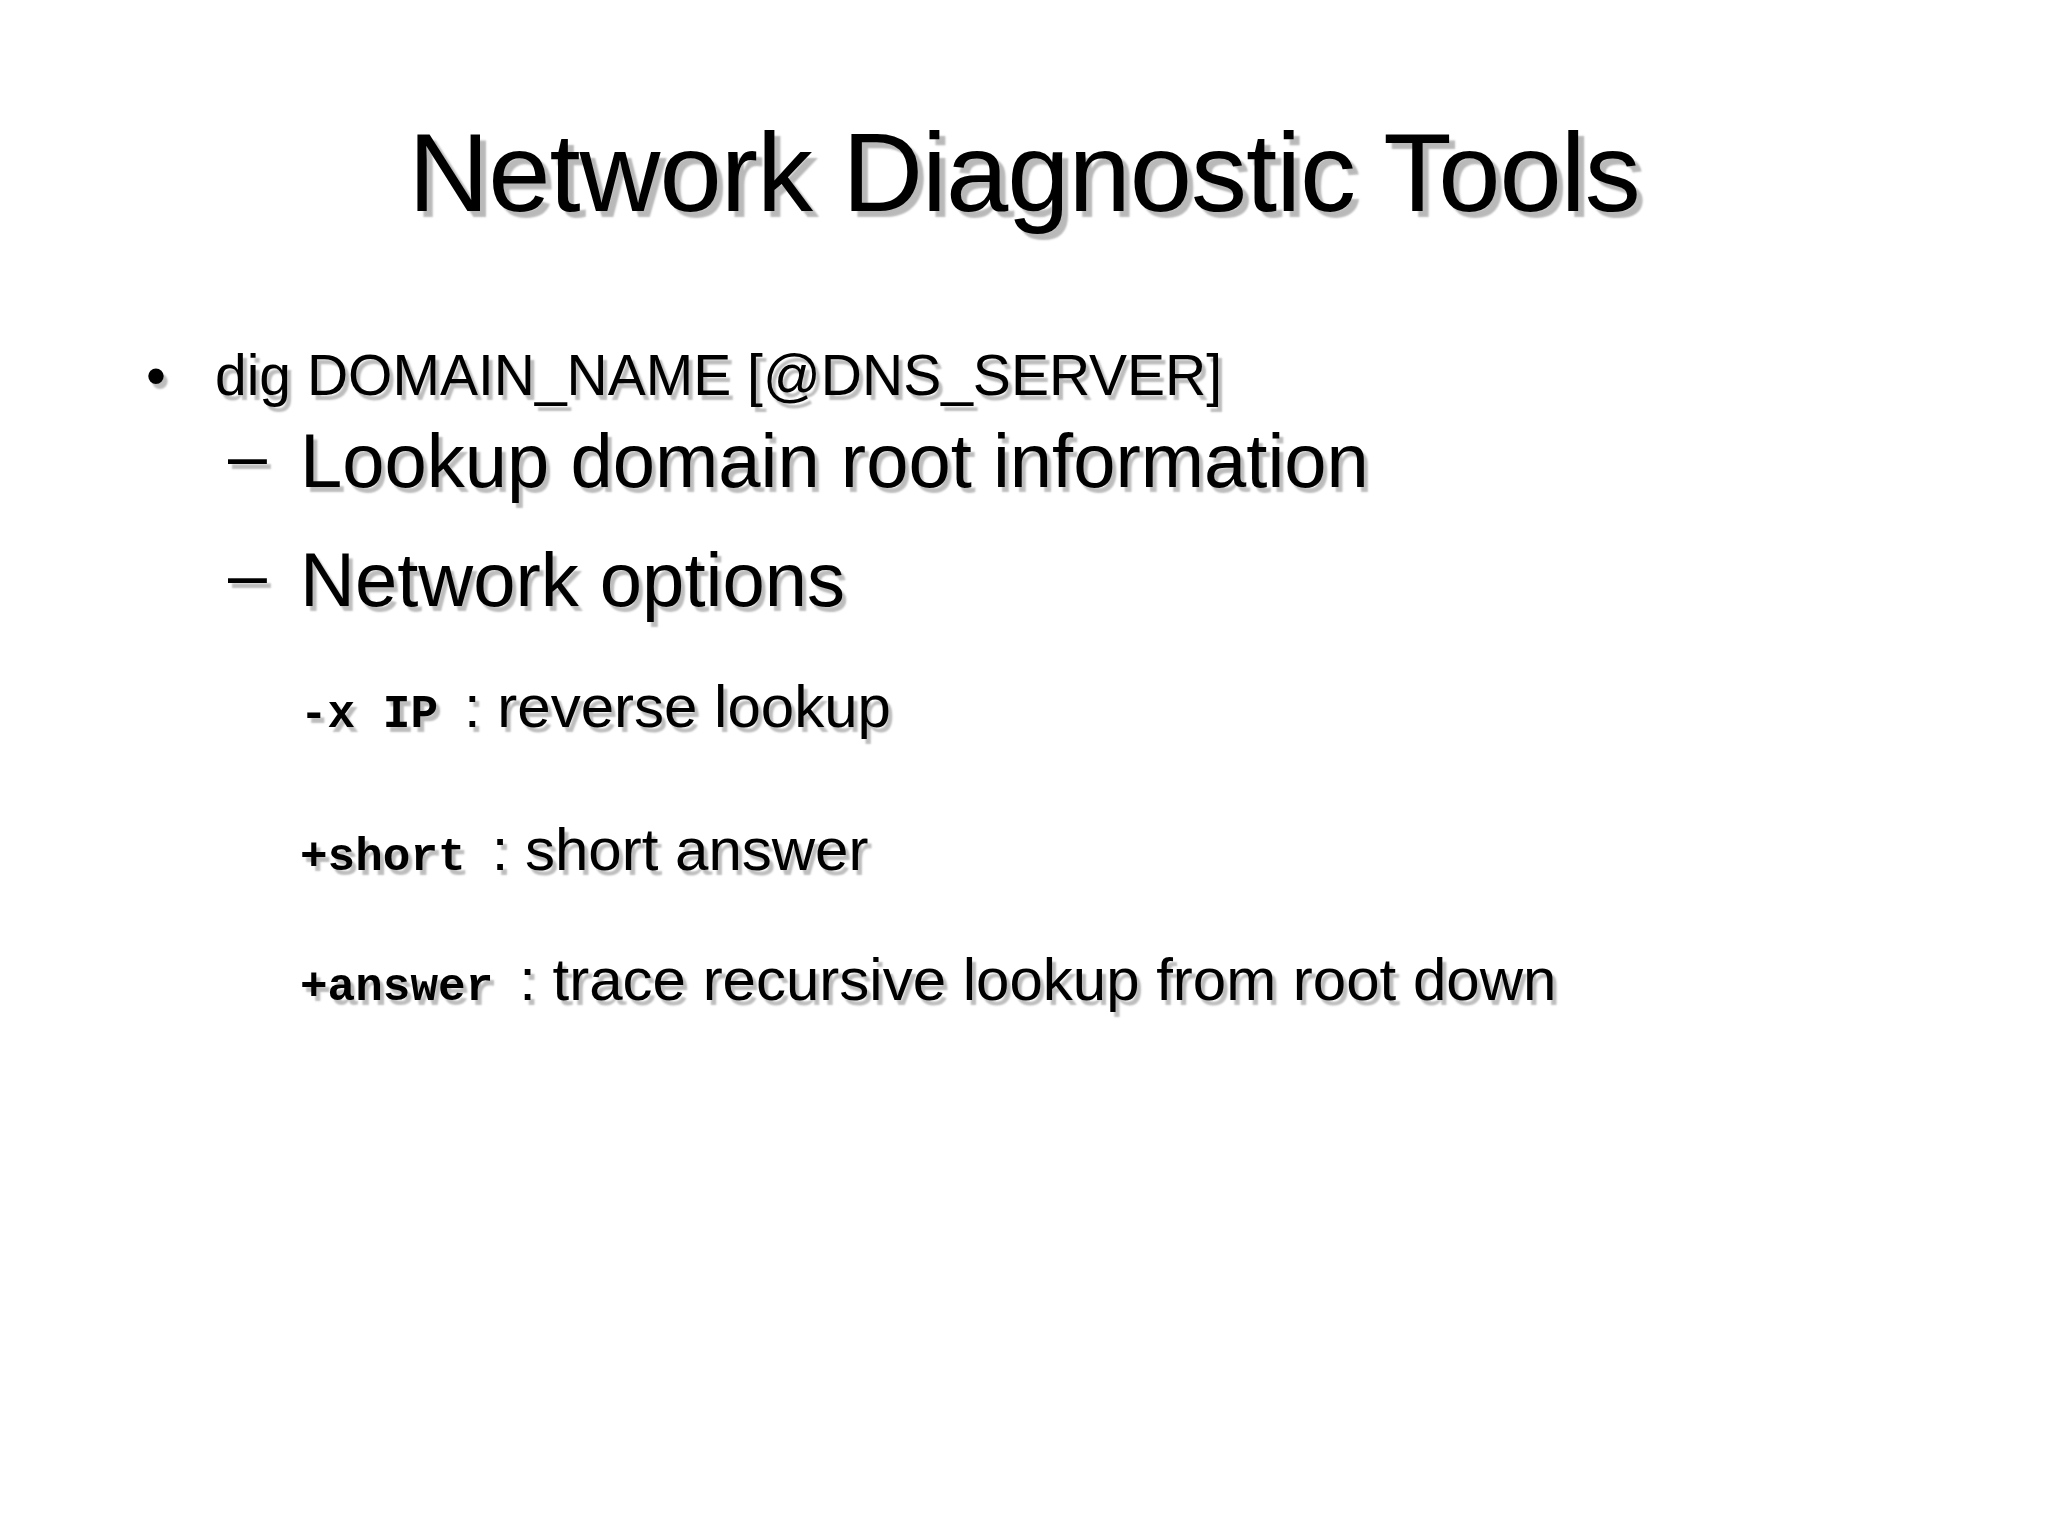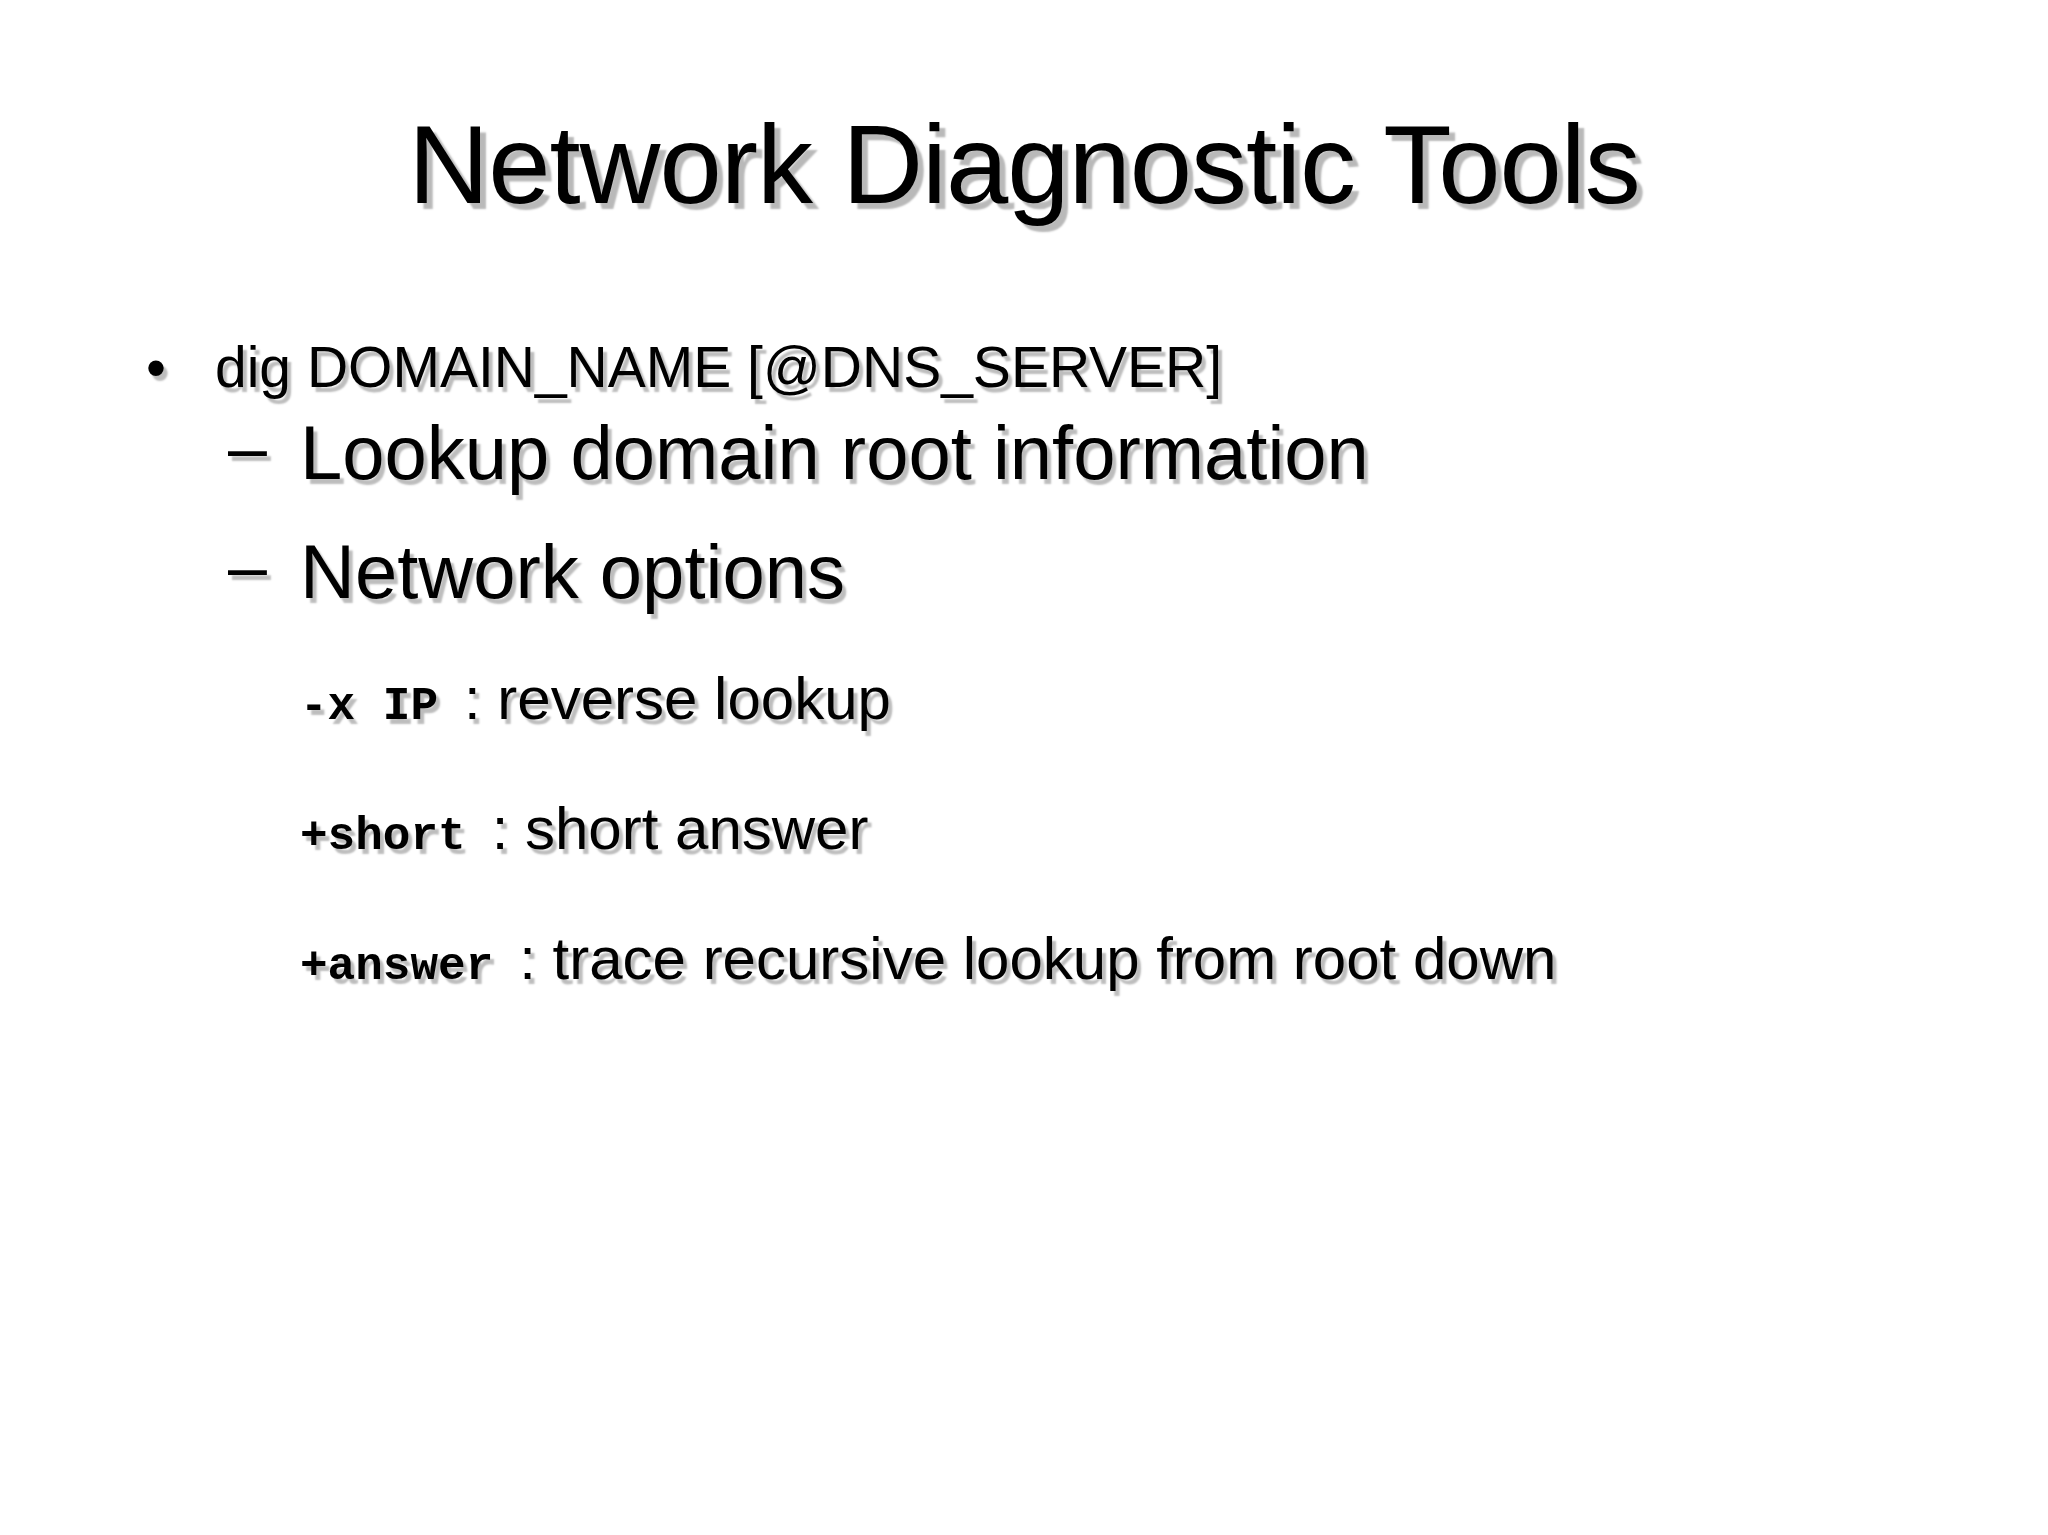--- a/index.html
+++ b/index.html
@@ -10,21 +10,21 @@
   .slide {
     position: relative;
     width: 2048px;
     height: 1535px;
     background: #ffffff;
     overflow: hidden;
     font-family: "Liberation Sans", sans-serif;
     color: #000000;
   }
   .slide-title {
-    margin: 0;
+    margin: 8px;
     padding-top: 95px;
     text-align: center;
     font-size: 112px;
     font-weight: 400;
     line-height: 140px;
     letter-spacing: -1px;
     text-shadow: 6px 6px 2px #b9b9b9;
     white-space: nowrap;
   }
   .line {
@@ -56,21 +56,21 @@
     font-size: 70px;
   }
   .lvl2.first { margin-top: 2px; }
   .lvl2.second { margin-top: 24px; }
   .lvl3 {
     padding-left: 300px;
     font-size: 76px;
     line-height: 95px;
   }
   .lvl3.opt1 { margin-top: 26px; }
-  .lvl3.opt2 { margin-top: 20px; }
+  .lvl3.opt2 { margin-top: 33px; }
   .lvl3.opt3 { margin-top: 20px; }
   .code {
     font-family: "Liberation Mono", monospace;
     font-weight: 700;
     font-size: 46px;
   }
   .desc {
     margin-left: 26px;
     font-size: 60px;
   }

